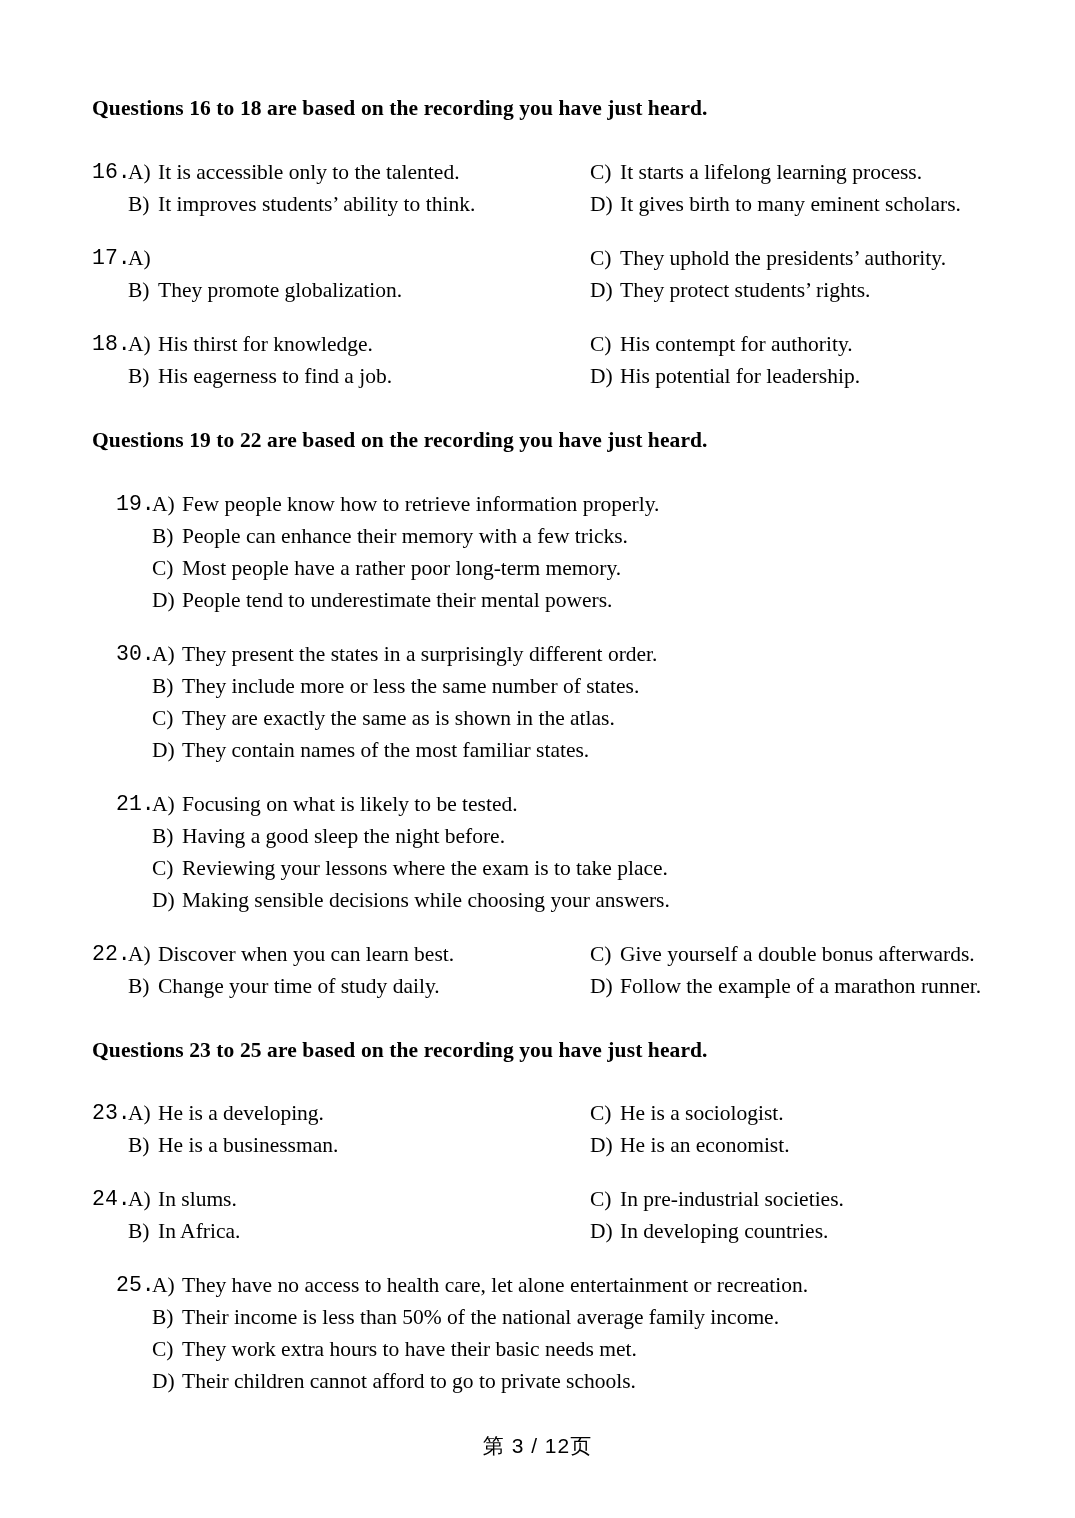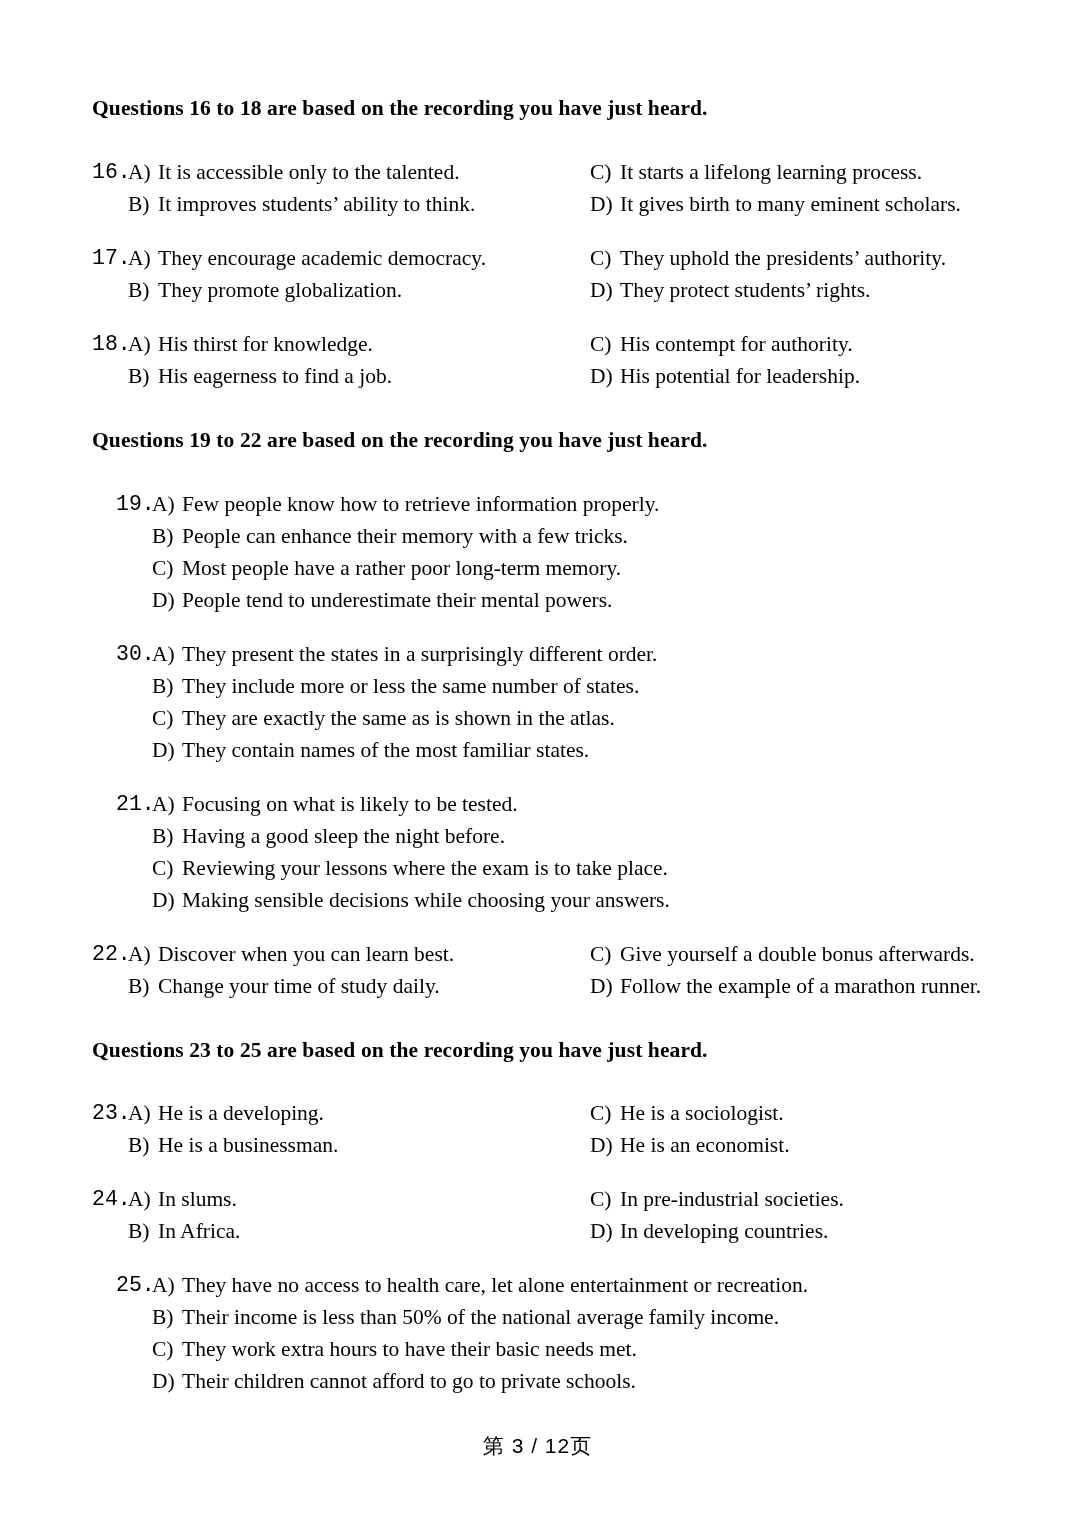--- a/index.html
+++ b/index.html
@@ -135,21 +135,20 @@
         </div>
       </div>
     </div>
     <div class="gap-q-to-q"></div>
 
     <div class="question">
       <div class="qrow">
         <div class="col-left">
           <span class="qnum">17.</span>
           <span class="opt-letter">A)</span>
-          <span class="opt-text">They encourage academic democracy.</span>
         </div>
         <div class="col-right">
           <span class="opt-letter">C)</span>
           <span class="opt-text">They uphold the presidents’ authority.</span>
         </div>
       </div>
       <div class="qrow">
         <div class="col-left">
           <span class="qnum blank">00.</span>
           <span class="opt-letter">B)</span>

